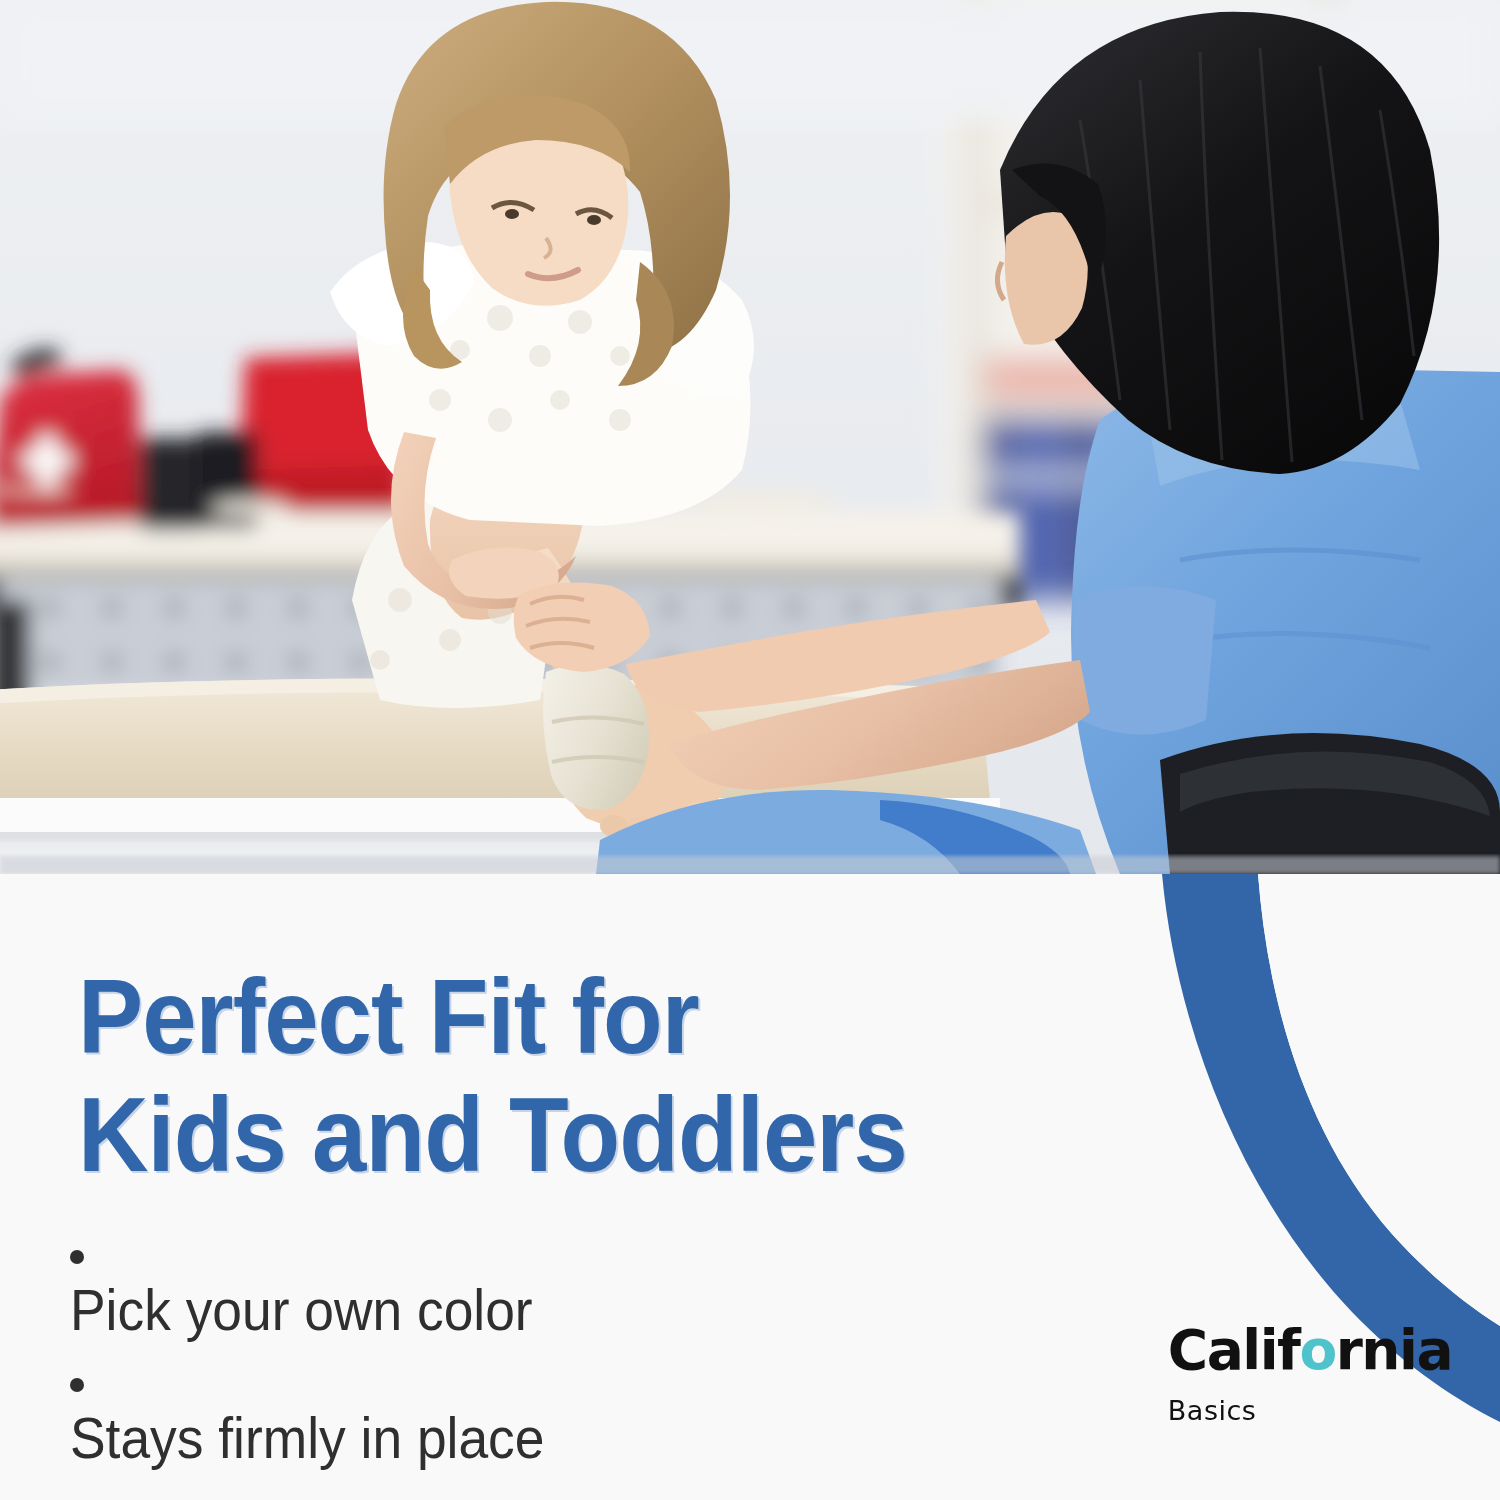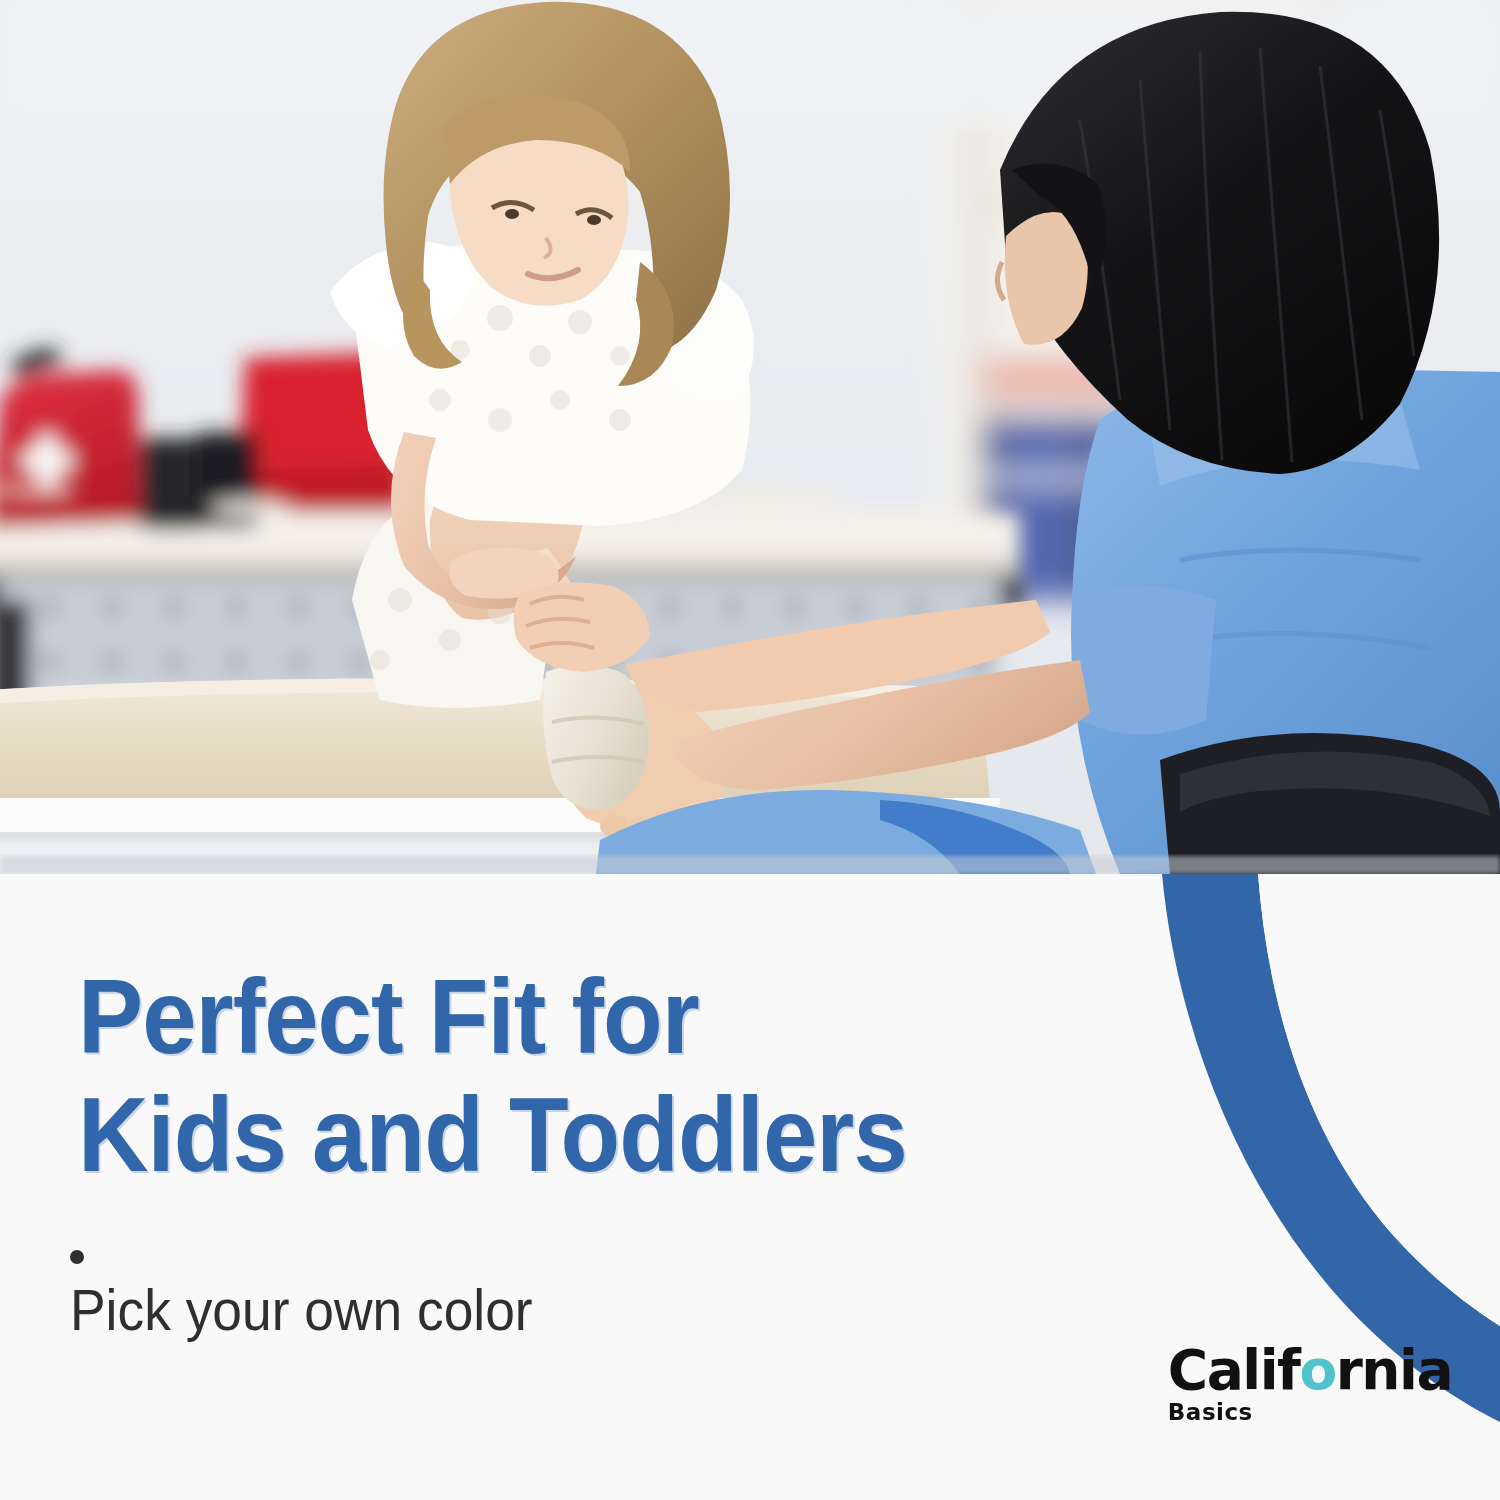--- a/index.html
+++ b/index.html
@@ -69,25 +69,25 @@
     font-family:"DejaVu Sans", sans-serif;
     font-weight:bold;
     font-size:55px;
     color:#111111;
     letter-spacing:-1.5px;
     white-space:nowrap;
   }
   .logo-o { color:#4fc3cb; }
   .logo-sub {
     font-family:"DejaVu Sans", sans-serif;
-    font-weight:bold;
-    font-size:23px;
+    font-weight:normal;
+    font-size:27px;
     color:#111111;
     letter-spacing:0.5px;
-    margin-top:3px;
+    margin-top:19px;
     margin-right:4px;
   }
 </style>
 </head>
 <body>
 
 <div class="poster">
 
   <div class="photo">
     <svg class="photo-svg" viewBox="0 0 1500 874" preserveAspectRatio="none">
@@ -393,20 +393,24 @@
     </svg>
 
     <h1 class="headline">Perfect Fit for
 Kids and Toddlers</h1>
 
     <ul class="bullets" style="list-style:none;">
       <li class="bullet-row">
         <span class="bullet-dot"></span>
         <span class="bullet-text">Pick your own color</span>
       </li>
+      <li class="bullet-row">
+        <span class="bullet-dot"></span>
+        <span class="bullet-text">Stays firmly in place</span>
+      </li>
     </ul>
 
     <div class="logo">
       <div class="logo-main"><span>Calif</span><span class="logo-o">o</span><span>rnia</span></div>
       <div class="logo-sub">Basics</div>
     </div>
 
   </div>
 </div>
 

